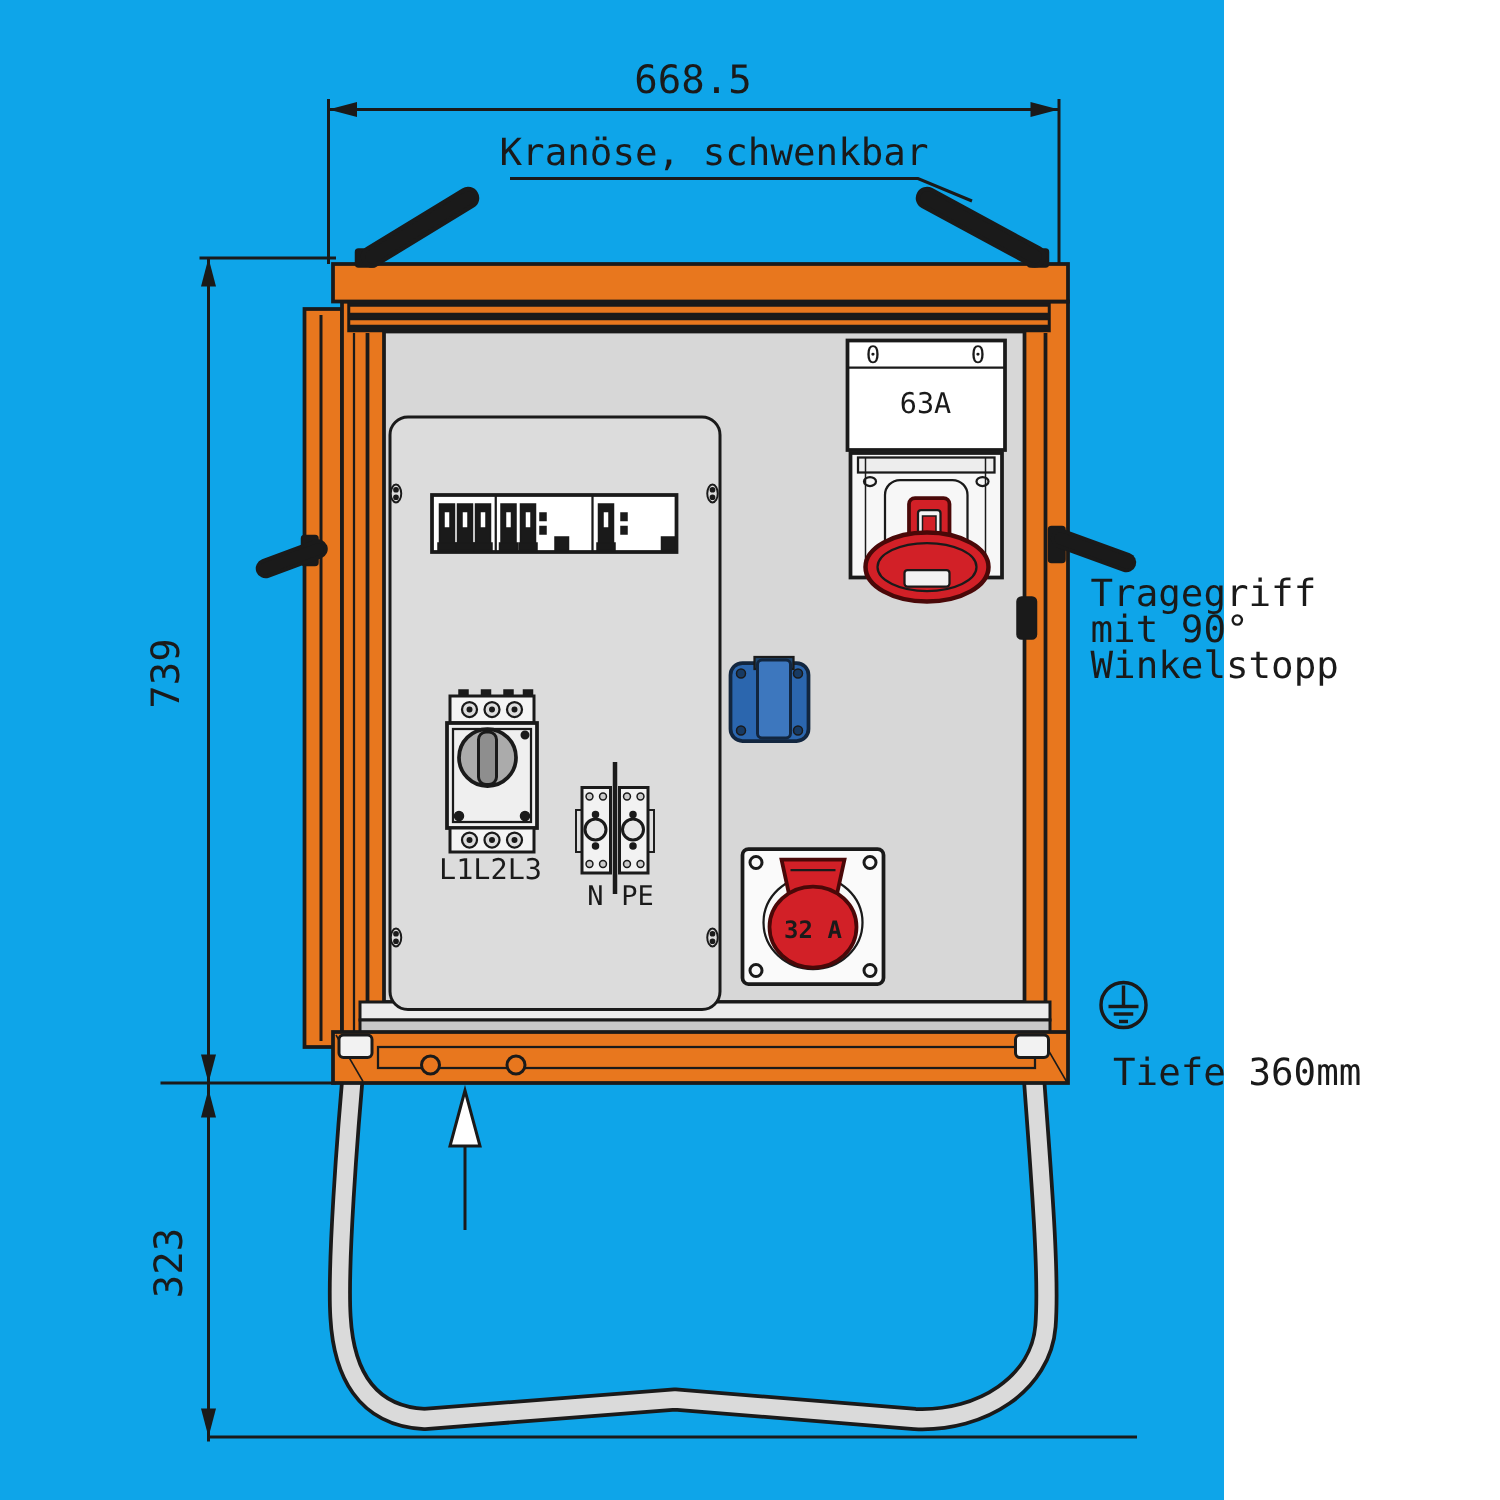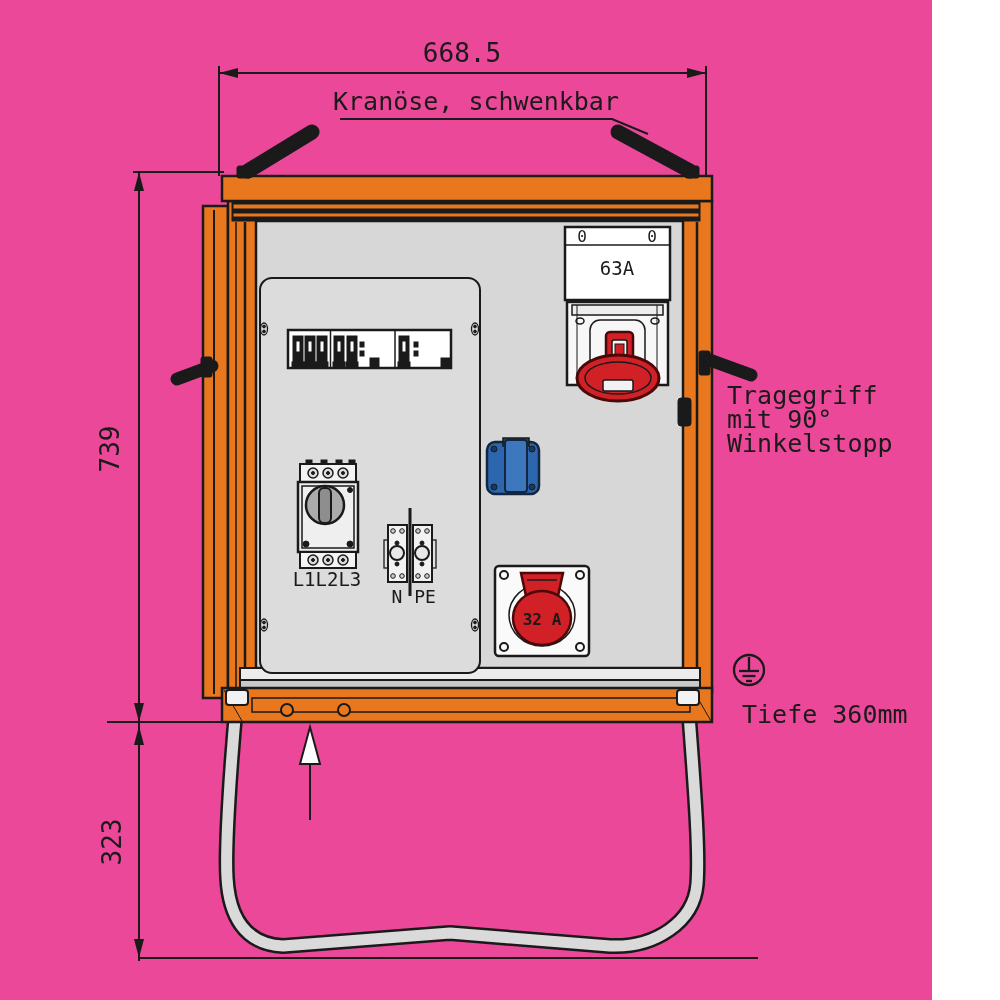--- a/index.html
+++ b/index.html
@@ -1,16 +1,16 @@
 <!DOCTYPE html>
 <html style="--c-orange: #E8771E; --c-red: #D22027; --c-red_outline: #4A0808; --c-blue: #2B66AE; --c-blue_light: #3D77BE; --c-blue_dark: #12263F; --c-gray_interior: #D7D7D7; --c-gray_panel: #DCDCDC; --c-tube: #DADADA; --c-knob: #ABABAB; --c-line: #1A1A1A;"><head>
 <meta charset="utf-8">
 <style>
   html,body{margin:0;padding:0;background:#fff;}
-  .stage{width:932px;height:1000px;position:relative;background:#ec4899;}
+  .stage{width:816px;height:1000px;position:relative;background:#0ea5e9;}
   svg{display:block;}
   svg *{vector-effect:none;}
   path,rect,circle,ellipse,line,polygon,polyline{stroke:#1a1a1a;}
   text{font-family:"DejaVu Sans Mono","Liberation Mono",monospace;fill:#1a1a1a;stroke:none;}
   .f-orange{fill:var(--c-orange);}
   .f-red{fill:var(--c-red);stroke:var(--c-red_outline);}
   .f-blue{fill:var(--c-blue);stroke:var(--c-blue_dark);}
   .f-blue-light{fill:var(--c-blue_light);stroke:var(--c-blue_dark);}
   .f-gray{fill:var(--c-gray_interior);}
   .f-panel{fill:var(--c-gray_panel);}

